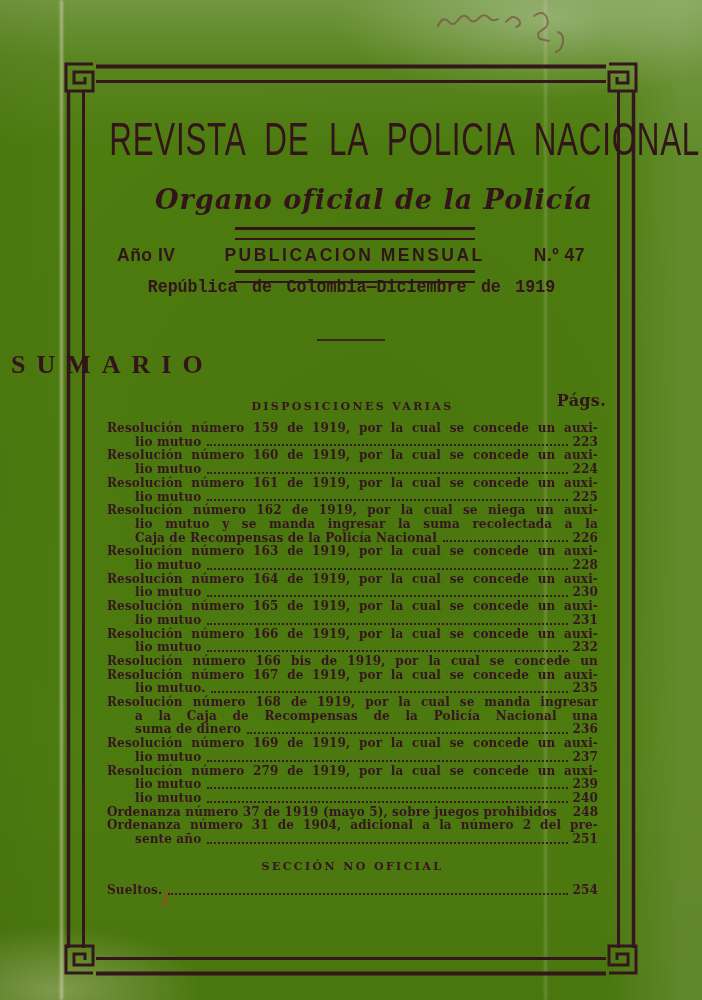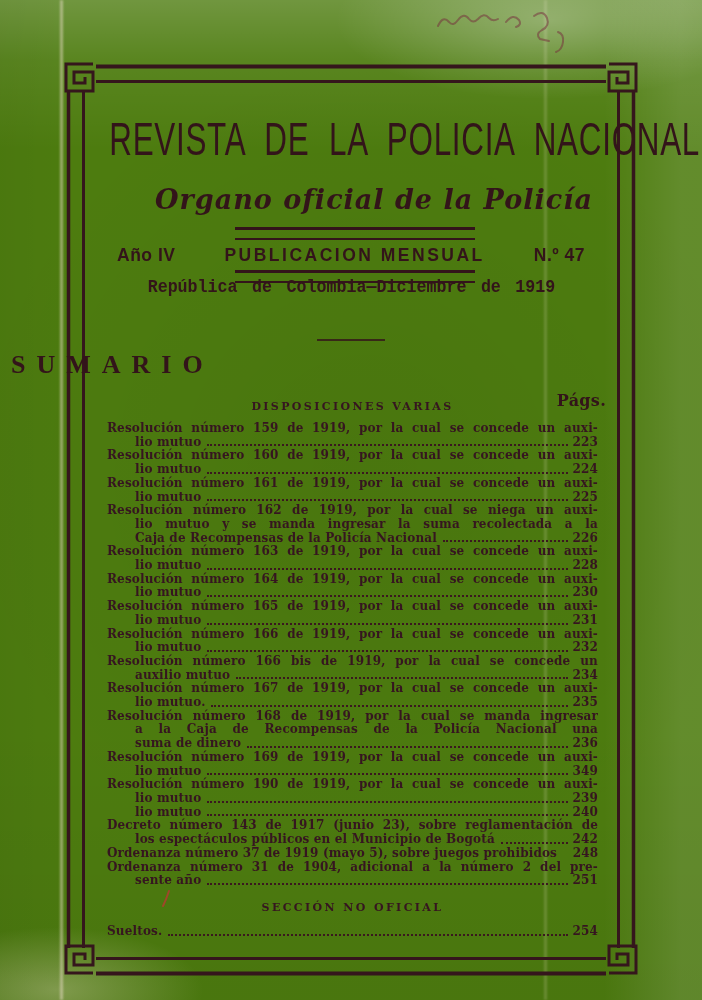--- a/index.html
+++ b/index.html
@@ -186,25 +186,20 @@
       <div class="toc-entry">
         <div class="toc-line first full">Resolución número 166 de 1919, por la cual se concede un auxi-</div>
         <div class="toc-line last">
           <span class="t">lio mutuo</span>
           <span class="leader"></span>
           <span class="pg">232</span>
         </div>
       </div>
       <div class="toc-entry">
         <div class="toc-line first full">Resolución número 166 bis de 1919, por la cual se concede un</div>
-        <div class="toc-line last">
-          <span class="t">auxilio mutuo</span>
-          <span class="leader"></span>
-          <span class="pg">234</span>
-        </div>
       </div>
       <div class="toc-entry">
         <div class="toc-line first full">Resolución número 167 de 1919, por la cual se concede un auxi-</div>
         <div class="toc-line last">
           <span class="t">lio mutuo.</span>
           <span class="leader"></span>
           <span class="pg">235</span>
         </div>
       </div>
       <div class="toc-entry">
@@ -214,44 +209,36 @@
           <span class="t">suma de dinero</span>
           <span class="leader"></span>
           <span class="pg">236</span>
         </div>
       </div>
       <div class="toc-entry">
         <div class="toc-line first full">Resolución número 169 de 1919, por la cual se concede un auxi-</div>
         <div class="toc-line last">
           <span class="t">lio mutuo</span>
           <span class="leader"></span>
-          <span class="pg">349</span>
-        </div>
-      </div>
-      <div class="toc-entry">
-        <div class="toc-line first full">Resolución número 190 de 1919, por la cual se concede un auxi-</div>
+          <span class="pg">237</span>
+        </div>
+      </div>
+      <div class="toc-entry">
+        <div class="toc-line first full">Resolución número 279 de 1919, por la cual se concede un auxi-</div>
         <div class="toc-line last">
           <span class="t">lio mutuo</span>
           <span class="leader"></span>
           <span class="pg">239</span>
         </div>
       </div>
       <div class="toc-entry">
         <div class="toc-line last">
           <span class="t">lio mutuo</span>
           <span class="leader"></span>
           <span class="pg">240</span>
-        </div>
-      </div>
-      <div class="toc-entry">
-        <div class="toc-line first full">Decreto número 143 de 1917 (junio 23), sobre reglamentación de</div>
-        <div class="toc-line last">
-          <span class="t">los espectáculos públicos en el Municipio de Bogotá</span>
-          <span class="leader"></span>
-          <span class="pg">242</span>
         </div>
       </div>
       <div class="toc-entry">
         <div class="toc-line first last">
           <span class="t">Ordenanza número 37 de 1919 (mayo 5), sobre juegos prohibidos</span>
           <span class="leader nodots"></span>
           <span class="pg">248</span>
         </div>
       </div>
       <div class="toc-entry">

